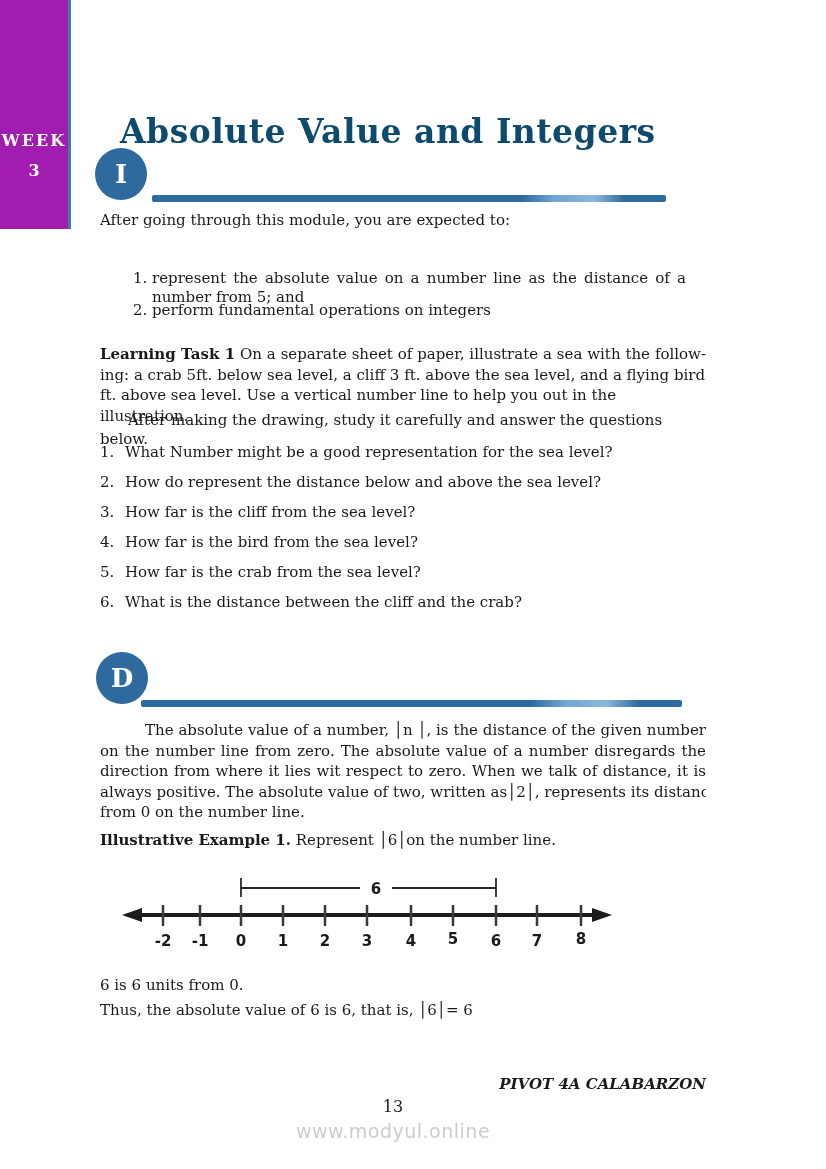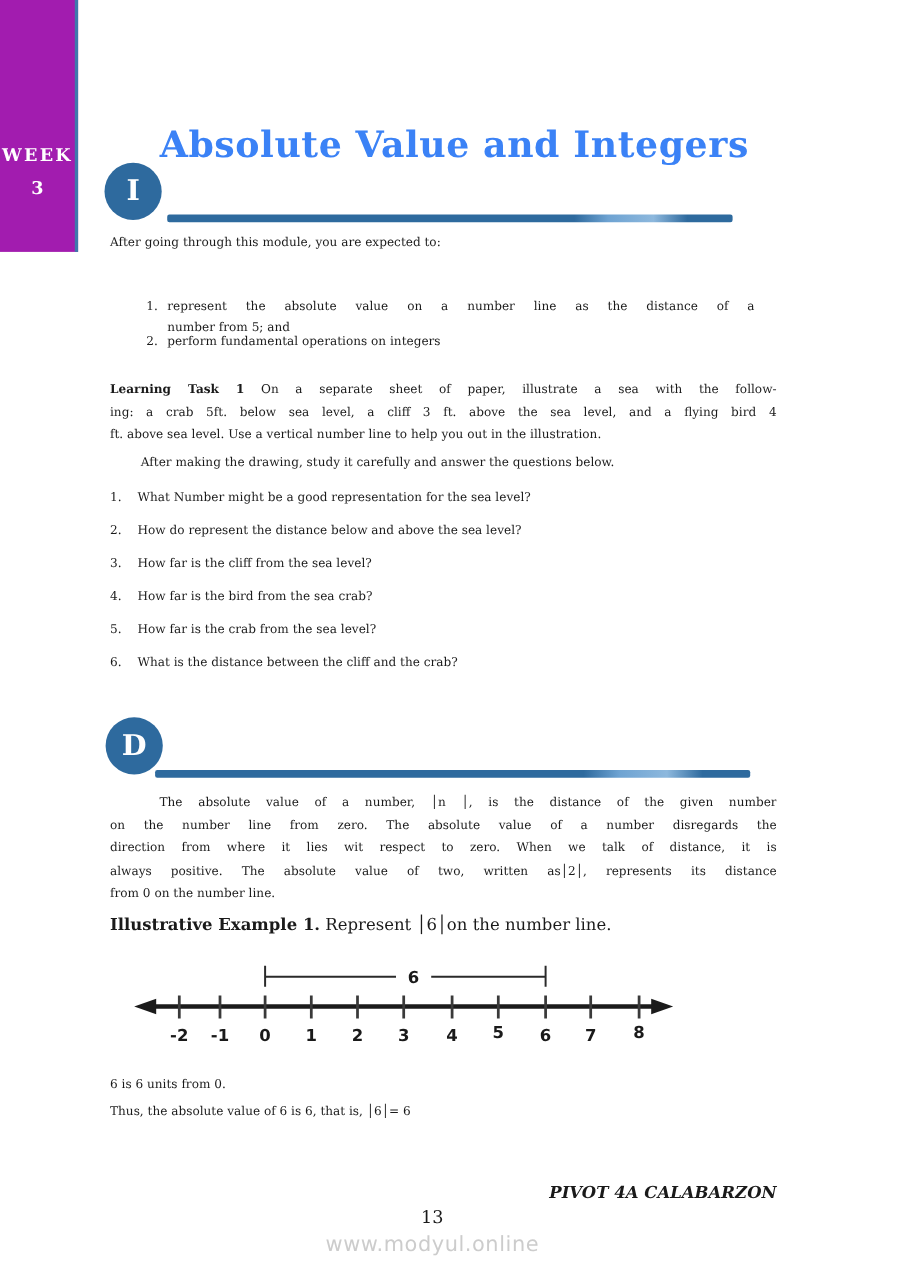--- a/index.html
+++ b/index.html
@@ -14,39 +14,39 @@
     background:#a21caf; border-right:3px solid #3f78ab;
     color:#ffffff; text-align:center;
   }
   .week-word { position:absolute; top:131px; left:0; width:100%;
     font-weight:bold; font-size:16px; letter-spacing:2px; }
   .week-num  { position:absolute; top:161px; left:0; width:100%;
     font-weight:bold; font-size:16px; }
   
   .page-title {
     position:absolute; left:120px; top:112px; width:586px;
-    text-align:center; font-size:33px; font-weight:bold; letter-spacing:.5px;
-    color:#3b82f6;
+    text-align:left; font-size:33px; font-weight:bold; letter-spacing:.5px;
+    color:#0c4a6e;
   }
   .badge {
     position:absolute; width:52px; height:52px; border-radius:50%;
     background:#2e6a9e; color:#fff; font-weight:bold; font-size:26px;
     display:flex; align-items:center; justify-content:center;
   }
   .badge-i { left:95px; top:148px; }
   .badge-d { left:96px; top:652px; }
   .rule {
     position:absolute; height:7px; border-radius:2px;
     background:linear-gradient(90deg,
       #2e6a9e 0%, #2e6a9e 72%, #6ea3d2 78%, #8db8dd 86%, #2e6a9e 92%, #2e6a9e 100%);
   }
   .rule-i { left:152px; top:195px; width:514px; }
   .rule-d { left:141px; top:700px; width:541px; }
   
-  .txt { position:absolute; font-size:11px; line-height:19px; color:#1a1a1a; }
+  .txt { position:absolute; font-size:15px; line-height:19px; color:#1a1a1a; }
   .jl  { text-align:justify; text-align-last:justify; white-space:nowrap; overflow:hidden; }
   .lead { left:100px; top:211px; width:606px; }
   .obj1 { left:133px; top:247px; width:553px; line-height:19px;margin-top:22px; }
   .obj1 .cont { padding-left:19px; }
   .obj2 { left:133px; top:301px; width:553px; }
   .onum { display:inline-block; width:19px; }
   .ltask { left:100px; top:344px; width:606px; line-height:20.5px; }
   .afternote { left:100px; top:411px; width:606px; text-indent:28px; }
   .questions { left:100px; top:444px; width:606px; }
   .q { line-height:16px; margin-bottom:14px; }
@@ -95,21 +95,21 @@
     <div class="jl"><b>Learning Task 1</b><span> On a separate sheet of paper, illustrate a sea with the follow-</span></div>
     <div class="jl">ing: a crab 5ft. below sea level, a cliff 3 ft. above the sea level, and a flying bird 4</div>
     <div>ft. above sea level. Use a vertical number line to help you out in the illustration.</div>
   </div>
   <div class="txt afternote">After making the drawing, study it carefully and answer the questions below.</div>
 
   <div class="txt questions">
     <div class="q"><span class="qnum">1.</span><span>What Number might be a good representation for the sea level?</span></div>
     <div class="q"><span class="qnum">2.</span><span>How do represent the distance below and above the sea level?</span></div>
     <div class="q"><span class="qnum">3.</span><span>How far is the cliff from the sea level?</span></div>
-    <div class="q"><span class="qnum">4.</span><span>How far is the bird from the sea crab?</span></div>
+    <div class="q"><span class="qnum">4.</span><span>How far is the bird from the sea level?</span></div>
     <div class="q"><span class="qnum">5.</span><span>How far is the crab from the sea level?</span></div>
     <div class="q"><span class="qnum">6.</span><span>What is the distance between the cliff and the crab?</span></div>
   </div>
 
   <div class="badge badge-d">D</div>
   <div class="rule rule-d"></div>
 
   <div class="txt disc">
     <div class="jl indent">The absolute value of a number, │n │, is the distance of the given number</div>
     <div class="jl">on the number line from zero. The absolute value of a number disregards the</div>

